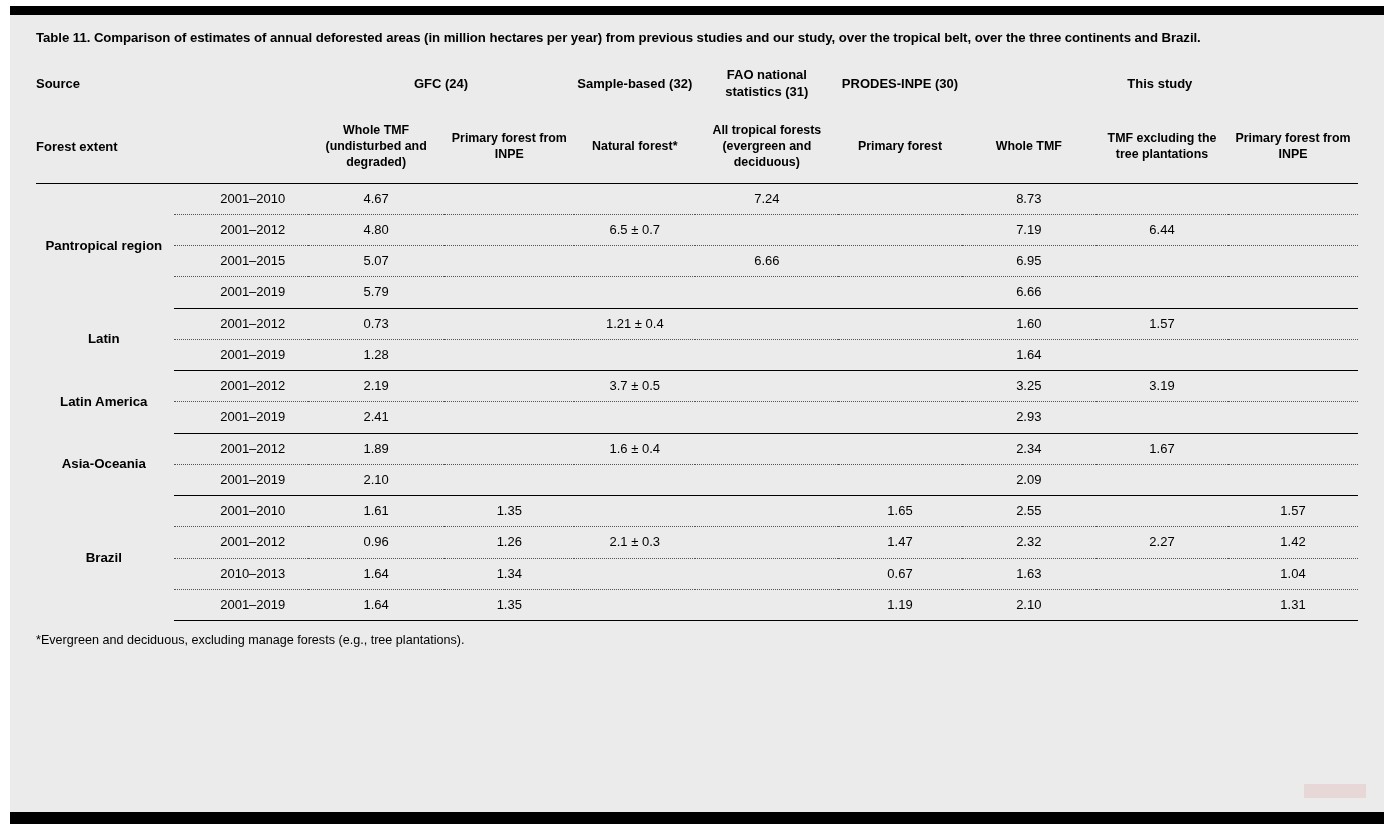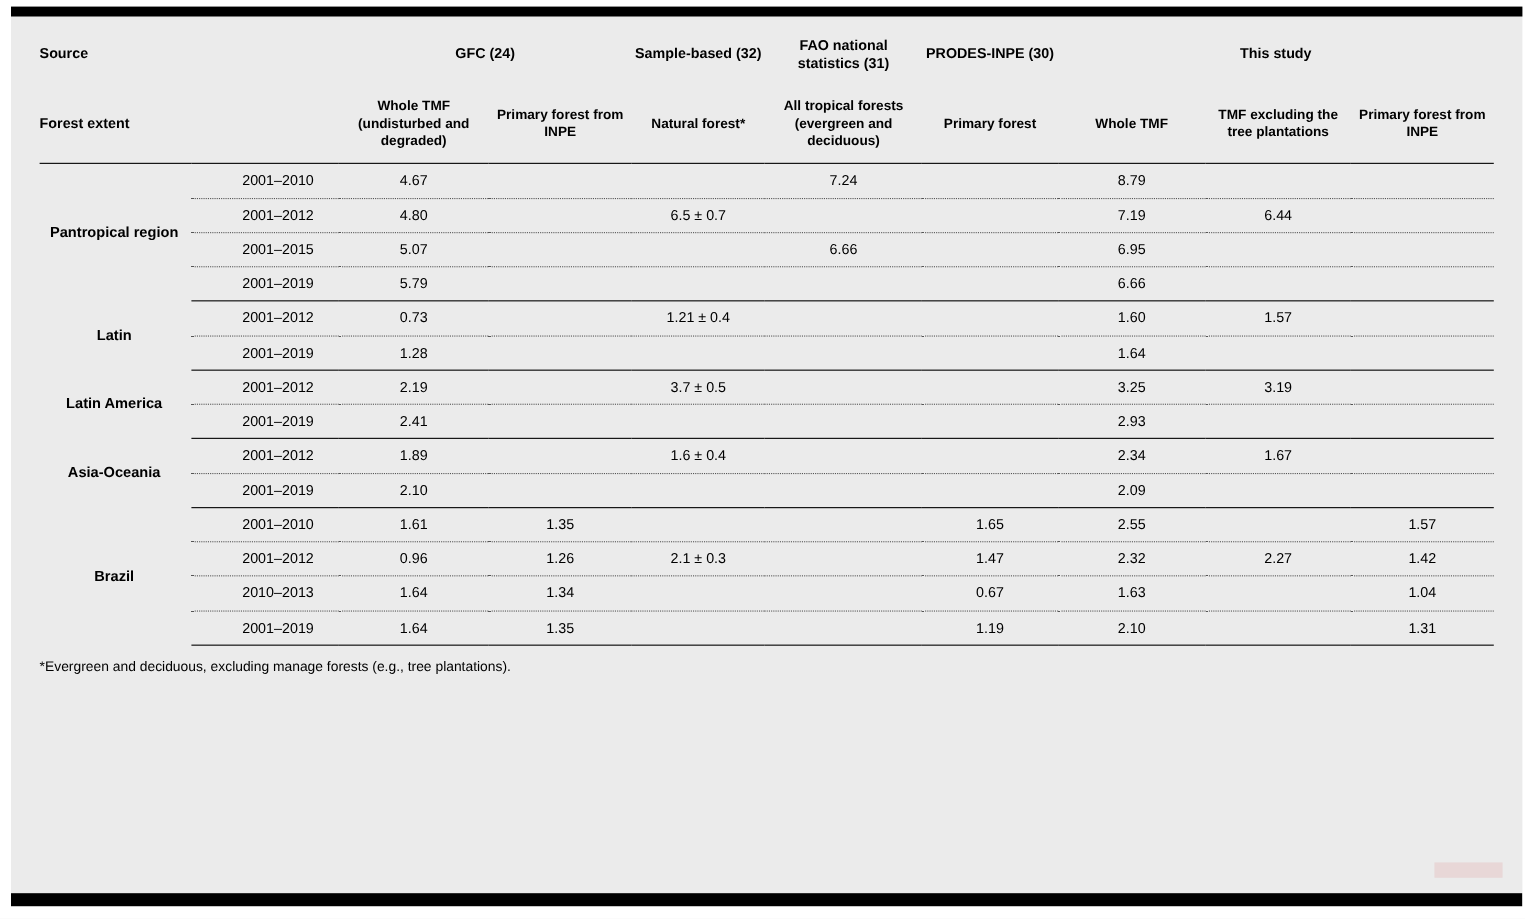--- a/index.html
+++ b/index.html
@@ -123,20 +123,21 @@
     height: 14px;
     background: #e8d7d7;
   }
 </style>
 </head>
 <body>
 
 <div class="page">
   <div class="panel">
 
+    <div class="caption">Table 11. Comparison of estimates of annual deforested areas (in million hectares per year) from previous studies and our study, over the tropical belt, over the three continents and Brazil.</div>
 
     <table>
       <colgroup>
         <col style="width:125px">
         <col style="width:122px">
         <col style="width:124px">
         <col style="width:118px">
         <col style="width:110px">
         <col style="width:130px">
         <col style="width:112px">
@@ -175,21 +176,21 @@
       <tbody>
 
         <tr class="data">
           <td class="grouplabel" rowspan="4">Pantropical region</td>
           <td class="period">2001–2010</td>
           <td>4.67</td>
           <td></td>
           <td></td>
           <td>7.24</td>
           <td></td>
-          <td>8.79</td>
+          <td>8.73</td>
           <td></td>
           <td></td>
         </tr>
         <tr class="data">
           <td class="period">2001–2012</td>
           <td>4.80</td>
           <td></td>
           <td>6.5 ± 0.7</td>
           <td></td>
           <td></td>

